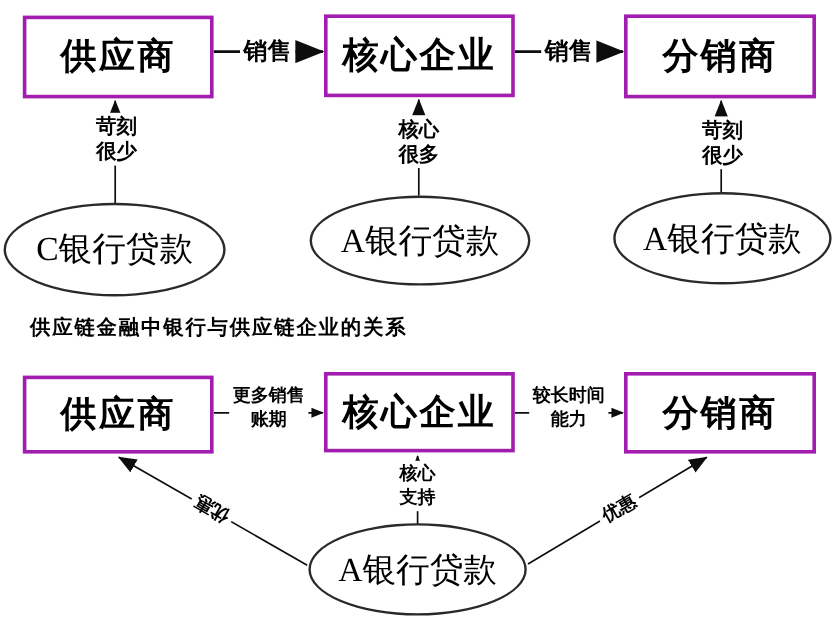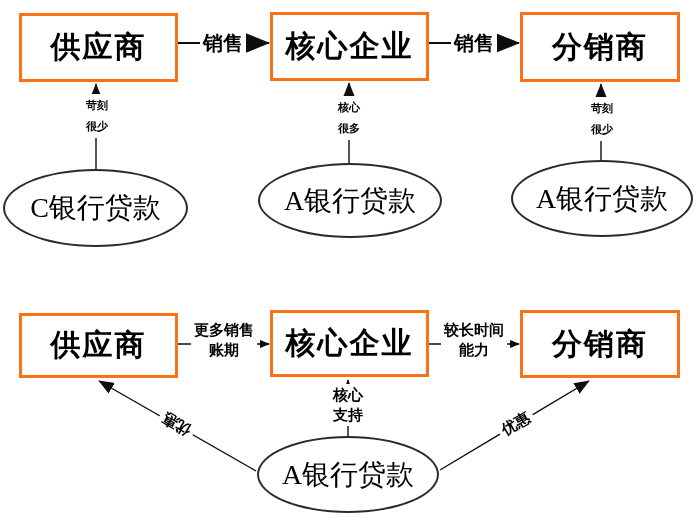--- a/index.html
+++ b/index.html
@@ -5,21 +5,21 @@
   html,body { margin:0; padding:0; background:#ffffff; }
   .canvas {
     position:relative; width:697px; height:528px; background:#ffffff;
     color:#000; font-family:"Liberation Serif","DejaVu Serif",serif;
     overflow:hidden;
   }
   .wires { position:absolute; left:0; top:0; width:697px; height:528px; }
 
   .box {
     position:absolute; box-sizing:border-box; background:#ffffff;
-    border:3px solid #f97316; display:flex; align-items:center; justify-content:center;
+    border:3px solid #a21caf; display:flex; align-items:center; justify-content:center;
     font-weight:bold; font-size:30px; letter-spacing:2px;
   }
   .b1 { left:19px;  top:13px;  width:159px; height:69px; }
   .b2 { left:270px; top:12px;  width:159px; height:69px; }
   .b3 { left:520px; top:12px;  width:160px; height:70px; }
   .b4 { left:19px;  top:313px; width:159px; height:65px; }
   .b5 { left:270px; top:310px; width:159px; height:67px; }
   .b6 { left:520px; top:310px; width:160px; height:68px; }
 
   .ell {
@@ -31,21 +31,21 @@
   .eA  { left:258px; top:163px; width:184px; height:75px; }
   .eC  { left:511px; top:160px; width:182px; height:77px; }
   .eA2 { left:257px; top:436px; width:182px; height:77px; }
 
   .lbl {
     position:absolute; transform:translate(-50%,-50%);
     background:#ffffff; font-weight:bold; white-space:pre-line; text-align:center;
     padding:1px 3px;
   }
   .sales { font-size:20px; }
-  .note  { font-size:11px; line-height:21px; }
+  .note  { font-size:17px; line-height:21px; }
   .edge  { font-size:15px; line-height:20px; }
   .disc  { font-size:15px; padding:0 4px; }
 
   .p-sales-l { left:223px; top:43px;  }
   .p-sales-r { left:474px; top:43px;  }
   .p-note-b  { left:97px;  top:116px; }
   .p-note-a  { left:349px; top:118px; }
   .p-note-c  { left:602px; top:119px; }
   .p-edge1   { left:224px; top:340px; }
   .p-edge2   { left:474px; top:340px; }
@@ -95,20 +95,21 @@
 很少</div>
   <div class="lbl note p-note-a">核心
 很多</div>
   <div class="lbl note p-note-c">苛刻
 很少</div>
 
   <div class="ell eB">C银行贷款</div>
   <div class="ell eA">A银行贷款</div>
   <div class="ell eC">A银行贷款</div>
 
+  <div class="caption">供应链金融中银行与供应链企业的关系</div>
 
   <div class="box b4">供应商</div>
   <div class="box b5">核心企业</div>
   <div class="box b6">分销商</div>
 
   <div class="lbl edge p-edge1">更多销售
 账期</div>
   <div class="lbl edge p-edge2">较长时间
 能力</div>
   <div class="lbl edge p-edge3">核心

